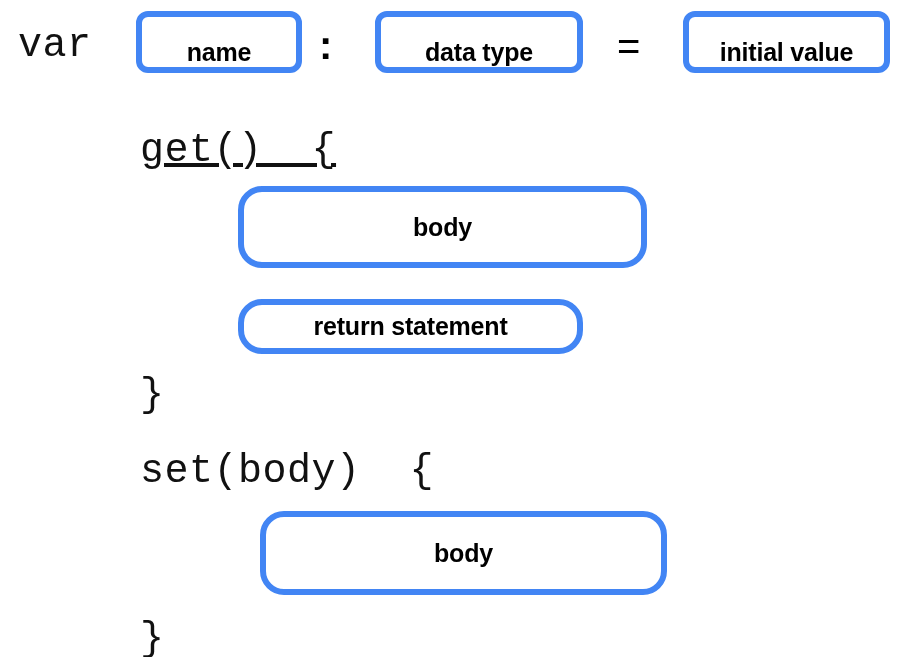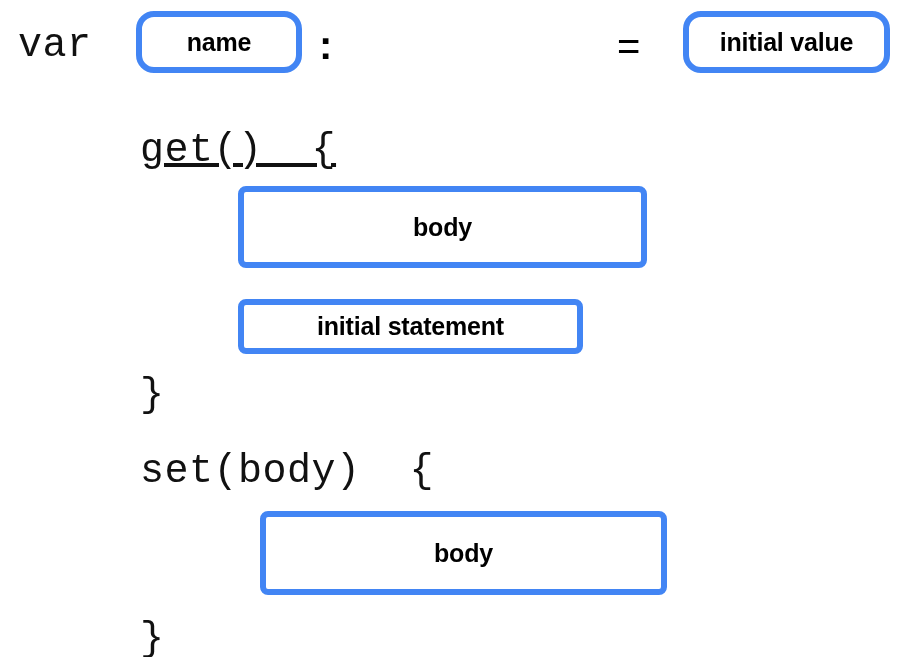--- a/index.html
+++ b/index.html
@@ -54,51 +54,54 @@
     border-radius: 16px;
   }
   .slot-label {
     font-family: "Liberation Sans", sans-serif;
     font-weight: bold;
     font-size: 25px;
     color: #000000;
     white-space: nowrap;
     letter-spacing: -0.2px;
   }
-  .slot-pill { border-radius: 18px; }
-  .slot-wide { border-radius: 8px; }
+  .slot-pill { border-radius: 12px; align-items: flex-end; }
+  .slot-wide { border-radius: 24px; }
 </style>
 </head>
 <body>
 
 <div id="canvas">
 
   <div class="code" style="left:18px; top:26px;">var</div>
 
   <div class="slot slot-pill" style="left:136px; top:11px; width:166px; height:62px;">
     <span class="slot-label">name</span>
   </div>
 
   <div class="op op-colon" style="left:319px; top:25px;">:</div>
 
+  <div class="slot slot-pill" style="left:375px; top:11px; width:208px; height:62px;">
+    <span class="slot-label">data type</span>
+  </div>
 
   <div class="op op-equals" style="left:617px; top:26px;">=</div>
 
   <div class="slot slot-pill" style="left:683px; top:11px; width:207px; height:62px;">
     <span class="slot-label">initial value</span>
   </div>
 
   <div class="code" style="left:140px; top:131px;text-decoration:underline;">get()  {</div>
 
   <div class="slot slot-wide" style="left:238px; top:186px; width:409px; height:82px;">
     <span class="slot-label">body</span>
   </div>
 
   <div class="slot slot-wide" style="left:238px; top:299px; width:345px; height:55px;">
-    <span class="slot-label">initial statement</span>
+    <span class="slot-label">return statement</span>
   </div>
 
   <div class="code" style="left:140px; top:376px;">}</div>
 
   <div class="code" style="left:140px; top:452px;">set(body)  {</div>
 
   <div class="slot slot-wide" style="left:260px; top:511px; width:407px; height:84px;">
     <span class="slot-label">body</span>
   </div>
 

